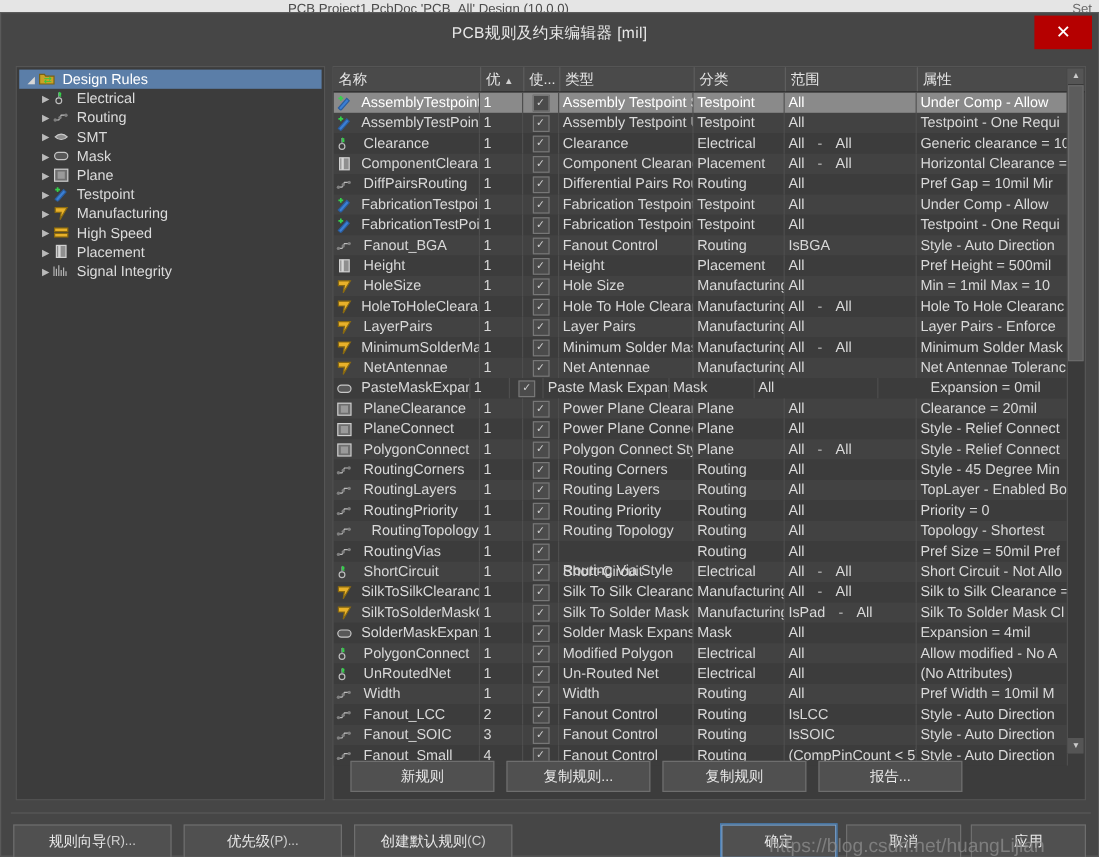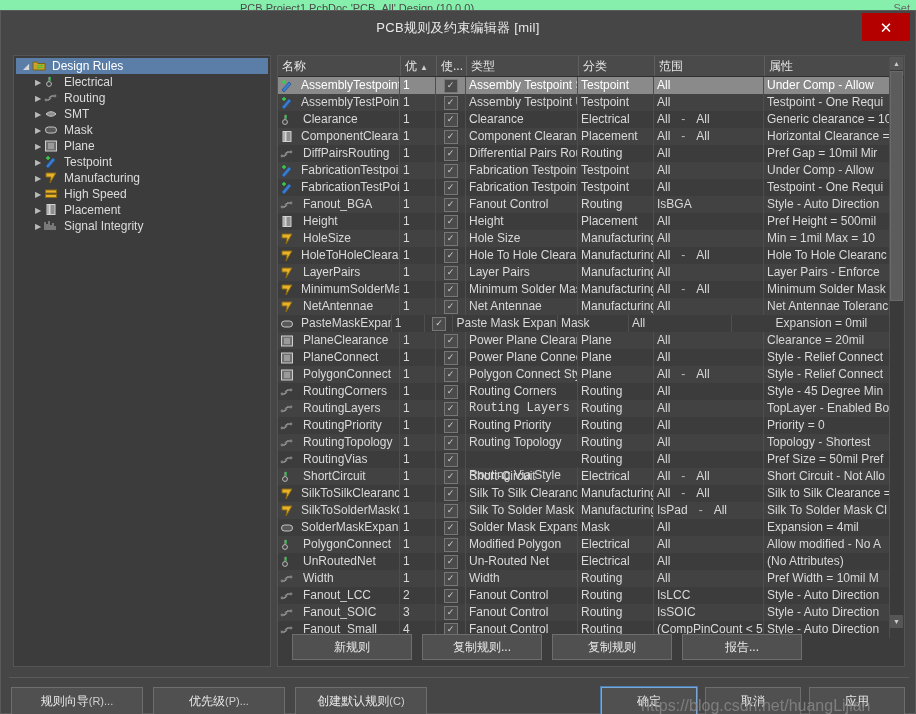--- a/index.html
+++ b/index.html
@@ -4,21 +4,21 @@
 <style>
   html,body{margin:0;padding:0;}
   body{
     width:916px;height:714px;overflow:hidden;
     background:#2b2b2b;
     font-family:"Liberation Sans","DejaVu Sans",sans-serif;
     font-size:12px;color:#d6d6d6;
     -webkit-font-smoothing:none;
   }
   
-  #bg-strip{position:absolute;left:0;top:0;width:916px;height:14px;background:#86efac;border-bottom:1px solid #2a2a2a;overflow:hidden;text-align:center;}
+  #bg-strip{position:absolute;left:0;top:0;width:916px;height:14px;background:#e5e5e5;border-bottom:1px solid #2a2a2a;overflow:hidden;text-align:center;}
   #bg-strip .bgtitle{position:absolute;left:240px;top:2px;font-size:11px;color:#4a4a4a;white-space:nowrap;}
   #bg-strip .bgright{position:absolute;right:6px;top:2px;font-size:11px;color:#6a6a6a;}
   #bg-strip .bgred{position:absolute;right:0;top:10px;width:68px;height:4px;background:#8b0000;}
 
   
   #dialog{position:absolute;left:0;top:10px;width:916px;height:704px;background:#464646;border:1px solid #5a5a5a;box-sizing:border-box;}
   #titlebar{position:relative;height:32px;}
   #title-text{position:absolute;left:0;right:0;top:8px;text-align:center;font-size:13px;color:#e8e8e8;letter-spacing:.3px;}
   #close-btn{position:absolute;right:5px;top:2px;width:48px;height:28px;background:#b50000;border:none;display:flex;align-items:center;justify-content:center;cursor:pointer;}
   #close-btn .x{color:#fff;font-size:15px;font-weight:bold;line-height:1;}
@@ -575,21 +575,21 @@
                     <circle cx="11" cy="5" r="1.4" fill="#7f7f7f"></circle>
                   </svg></span>
                 <span>RoutingLayers</span>
               </div>
               <div class="gc" style="width: 36px;">1</div>
               <div class="gc chk" style="width: 30px;">
                 <span class="cbox">
                   <span class="tick">✓</span>
                 </span>
               </div>
-              <div class="gc" style="width: 112px; font-family: Liberation Mono, monospace;">Routing Layers</div>
+              <div class="gc" style="width: 112px;">Routing Layers</div>
               <div class="gc" style="width: 76px;">Routing</div>
               <div class="gc" style="width: 110px;">All</div>
               <div class="gc" style="width: 126px;">TopLayer - Enabled Bot</div>
             </div>
             <div class="grow odd">
               <div class="gc name" style="width: 122px;">
                 <span class="tico"><svg width="14" height="13" viewBox="0 0 14 13">
                     <path d="M2 9h3l2-4h4" stroke="#bdbdbd" fill="none"></path>
                     <circle cx="2" cy="9" r="1.4" fill="#7f7f7f"></circle>
                     <circle cx="6" cy="7" r="1.4" fill="#7f7f7f"></circle>
@@ -602,21 +602,21 @@
                 <span class="cbox">
                   <span class="tick">✓</span>
                 </span>
               </div>
               <div class="gc" style="width: 112px;">Routing Priority</div>
               <div class="gc" style="width: 76px;">Routing</div>
               <div class="gc" style="width: 110px;">All</div>
               <div class="gc" style="width: 126px;">Priority = 0</div>
             </div>
             <div class="grow even">
-              <div class="gc name" style="width: 122px;">
+              <div class="gc name" style="width: 122px; justify-content: space-between;">
                 <span class="tico"><svg width="14" height="13" viewBox="0 0 14 13">
                     <path d="M2 9h3l2-4h4" stroke="#bdbdbd" fill="none"></path>
                     <circle cx="2" cy="9" r="1.4" fill="#7f7f7f"></circle>
                     <circle cx="6" cy="7" r="1.4" fill="#7f7f7f"></circle>
                     <circle cx="11" cy="5" r="1.4" fill="#7f7f7f"></circle>
                   </svg></span>
                 <span>RoutingTopology</span>
               </div>
               <div class="gc" style="width: 36px;">1</div>
               <div class="gc chk" style="width: 30px;">

